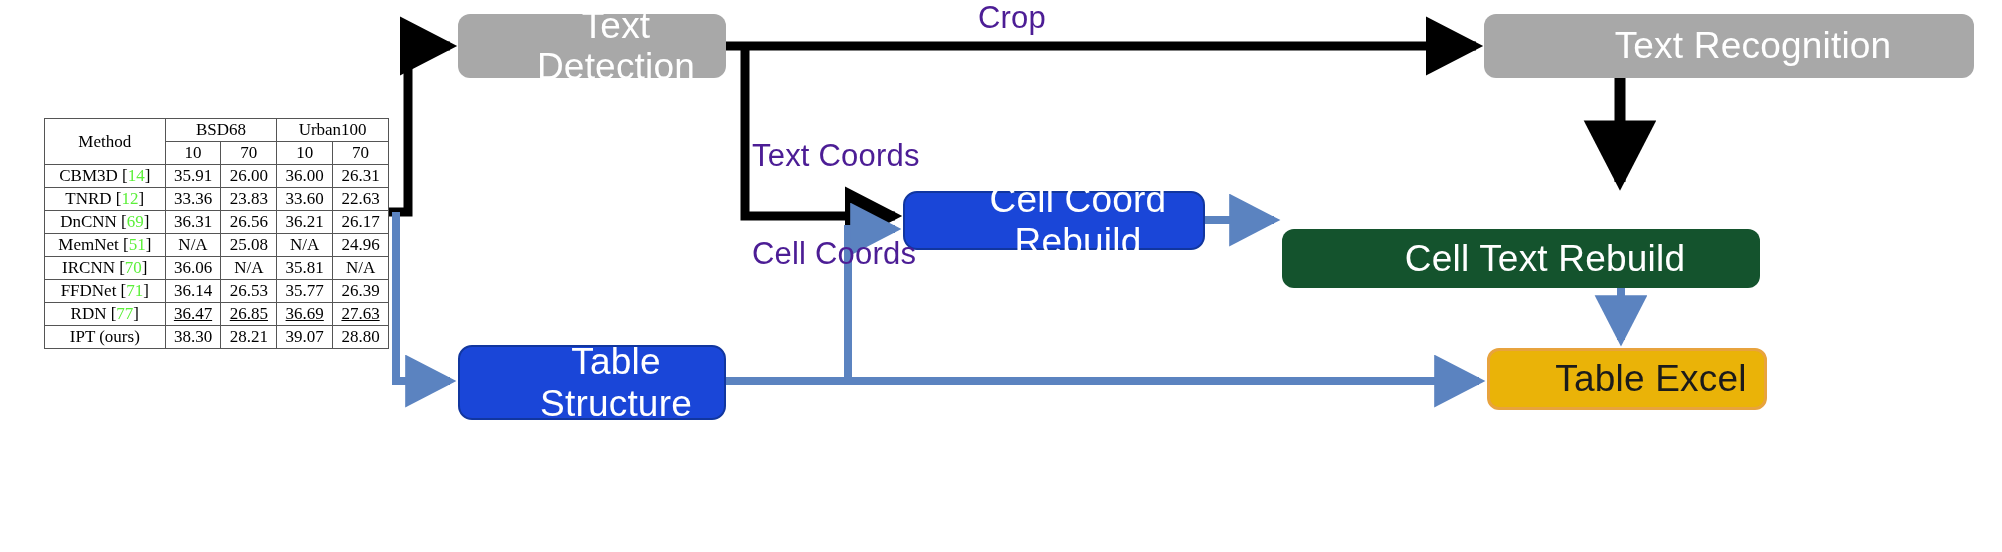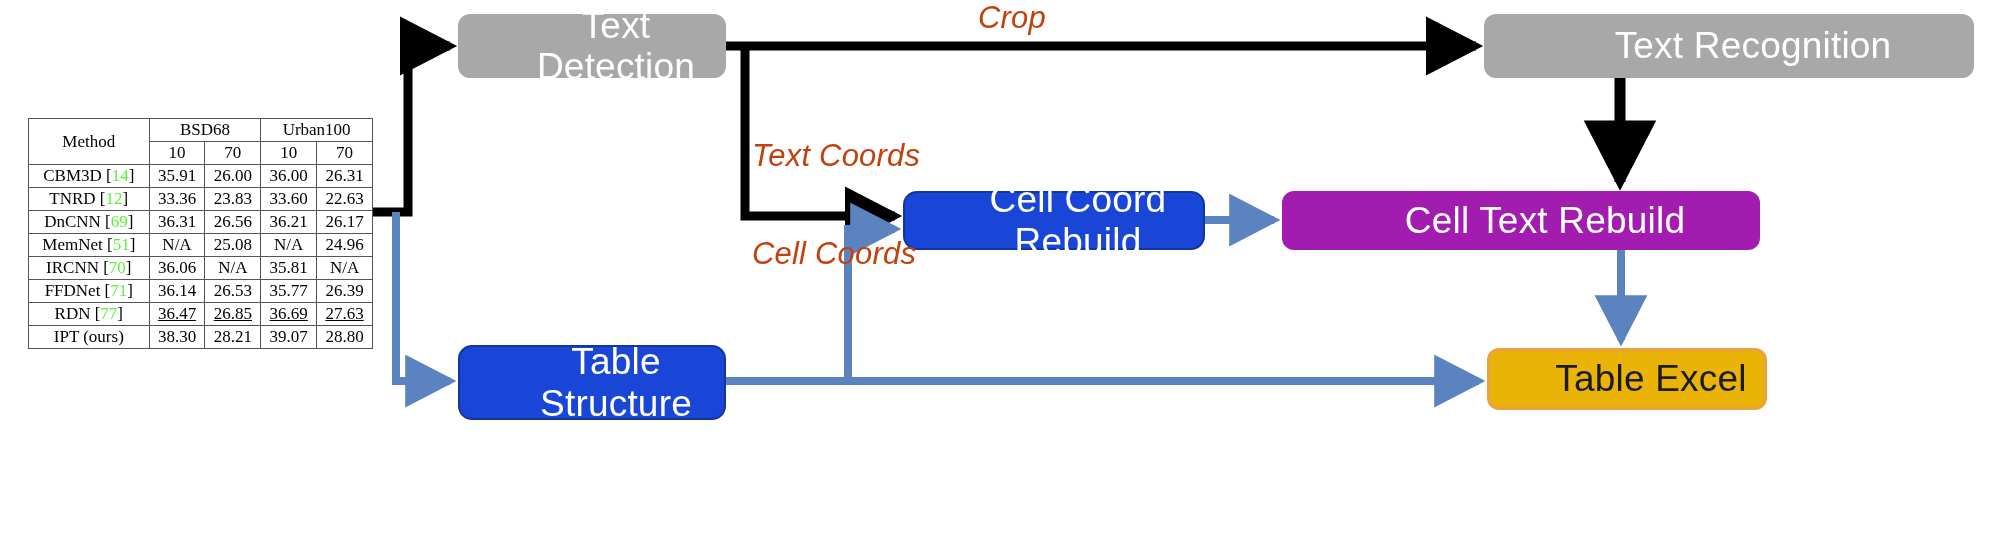--- a/index.html
+++ b/index.html
@@ -21,20 +21,21 @@
     left:28px; top:118px;
     width:345px;
   }
   table.psnr{
     border-collapse:collapse;
     width:345px;
     font-family:"Liberation Serif", serif;
     font-size:17px;
     color:#000;
     background:#fff;
+    margin-left:16px;
   }
   table.psnr td,table.psnr th{
     border:1px solid #555;
     text-align:center;
     padding:1px 4px;
     font-weight:normal;
     white-space:nowrap;
   }
   table.psnr th{font-weight:normal;}
   td.method-cell,th.method-col{text-align:left;padding-left:6px;}
@@ -49,38 +50,37 @@
     position:absolute;
     display:flex;align-items:center;justify-content:center;
     text-align:center;
     box-sizing:border-box;
     line-height:1.12;
     letter-spacing:.2px;
     padding-left:48px;
   }
   .node.gray{background:#a8a8a8;color:#ffffff;border-radius:12px;font-size:37px;}
   .node.blue{background:#1a46d8;color:#ffffff;border-radius:14px;font-size:37px;border:2px solid #11369f;}
-  .node.orange{background:#a21caf;color:#ffffff;border-radius:12px;font-size:37px;}
+  .node.orange{background:#14532d;color:#ffffff;border-radius:12px;font-size:37px;margin-top:38px;}
   .node.outline{background:#eab308;color:#1b1b1b;border:3px solid #e8a33d;border-radius:12px;font-size:37px;}
 
   #box-text-detection{left:458px;top:14px;width:268px;height:64px;}
   #box-text-recognition{left:1484px;top:14px;width:490px;height:64px;}
   #box-cell-coord{left:903px;top:191px;width:302px;height:59px;}
   #box-cell-text{left:1282px;top:191px;width:478px;height:59px;}
   #box-table-structure{left:458px;top:345px;width:268px;height:75px;}
   #box-table-excel{left:1487px;top:348px;width:280px;height:62px;}
 
   
   .edge-label{
     position:absolute;
     font-size:31px;
-    color:#c2410c;
+    color:#4c1d95;
     white-space:nowrap;
     letter-spacing:.2px;
-    font-style:italic;
   }
   #lbl-crop{left:978px;top:0px;}
   #lbl-text-coords{left:752px;top:138px;}
   #lbl-cell-coords{left:752px;top:236px;}
   #lbl-table-struct-info{left:920px;top:385px;}
 </style>
 </head>
 <body>
 
 <div id="canvas">

